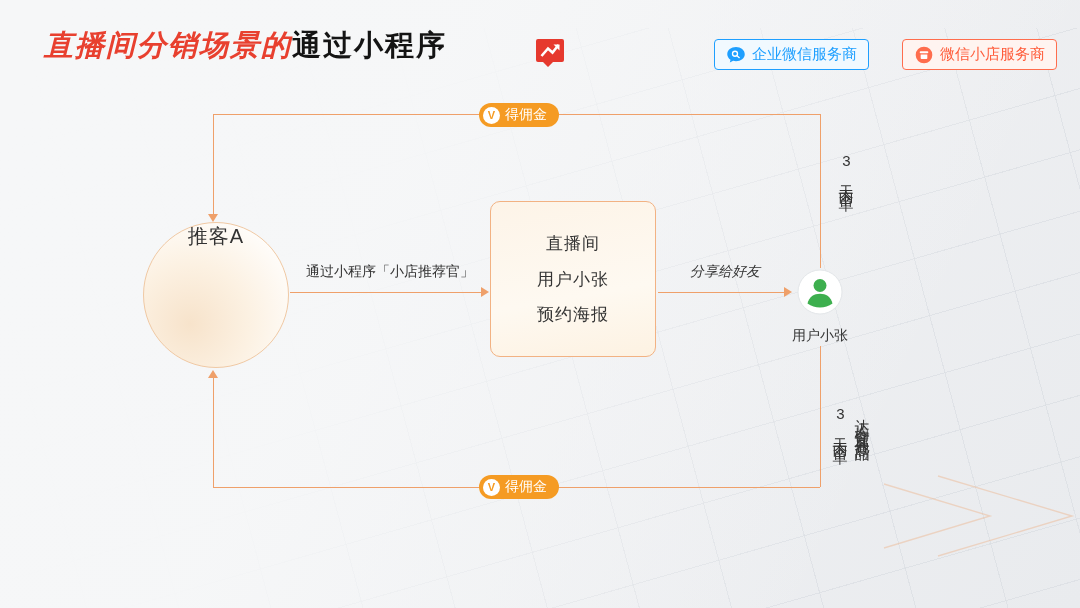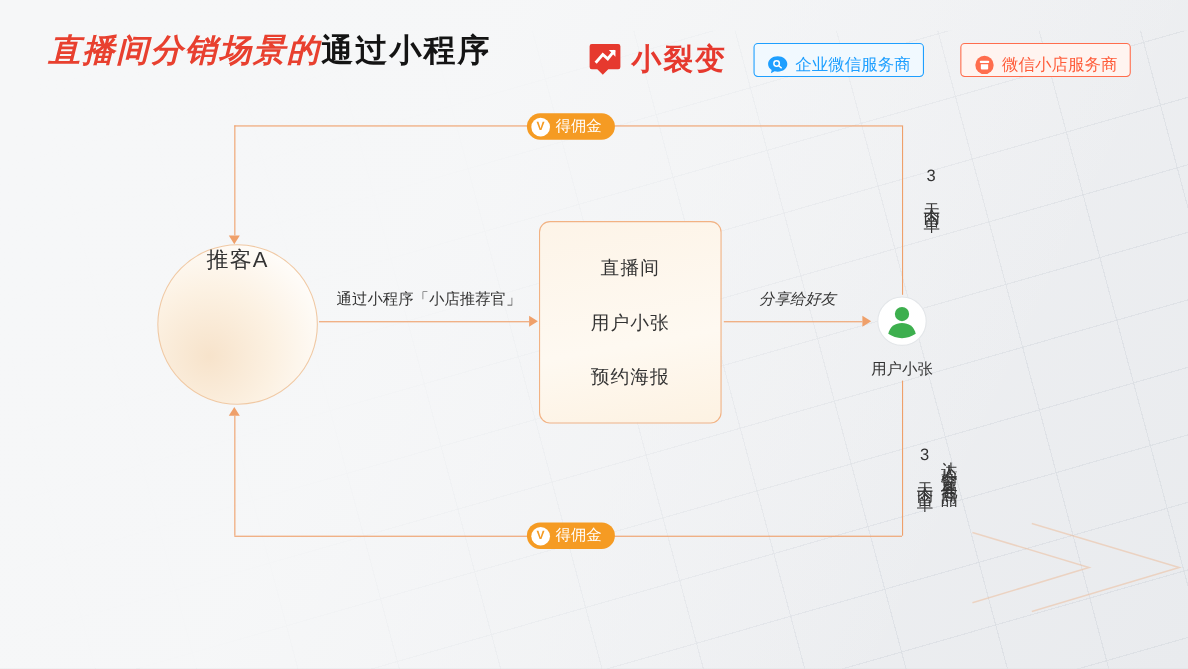--- a/index.html
+++ b/index.html
@@ -21,40 +21,40 @@
     position:absolute; inset:0;
     background:linear-gradient(115deg,#f6f7f8 0%,rgba(246,247,248,.95) 34%,rgba(246,247,248,.45) 58%,rgba(246,247,248,0) 80%);
   }
   .bg-accent{position:absolute; left:872px; top:466px; opacity:.45;}
   
   .title{position:absolute; left:44px; top:26px; margin:0; font-size:29px; font-weight:700; letter-spacing:2px; white-space:nowrap;}
   .t-red{color:#E8402F;font-style:italic;}
   .t-dark{color:#141414;}
   .brand{position:absolute; left:533px; top:36px; display:flex; align-items:center; gap:7px;}
   .brand-name{color:#E6392E; font-size:27px; font-weight:700; letter-spacing:2px;}
-  .badge{position:absolute; top:39px; height:31px; display:flex; align-items:flex-end; gap:6px; padding:0 11px; border-radius:4px; font-size:15px; white-space:nowrap;}
+  .badge{position:absolute; top:39px; height:31px; display:flex; align-items:center; gap:6px; padding:0 11px; border-radius:4px; font-size:15px; white-space:nowrap;margin-left:29px;}
   .badge-blue{left:685px; border:1px solid #1E9FFF; background:#f1f9ff; color:#1E9FFF;}
   .badge-orange{left:873px; border:1px solid #FF6D4D; background:#fff4f0; color:#FF5C3A;}
   
   .hline,.vline{position:absolute; background:#EFA06A;}
   .hline{height:1px;} .vline{width:1px;}
   .ah{position:absolute; width:0; height:0;}
   .ah-down{border-left:5px solid transparent;border-right:5px solid transparent;border-top:8px solid #EFA06A;}
   .ah-up{border-left:5px solid transparent;border-right:5px solid transparent;border-bottom:8px solid #EFA06A;}
   .ah-right{border-top:5px solid transparent;border-bottom:5px solid transparent;border-left:8px solid #EFA06A;}
   
   .promoter{
     position:absolute; left:143px; top:222px; width:146px; height:146px; border-radius:50%;
     border:1px solid #F0C9A4;
     background:radial-gradient(circle at 32% 70%, #f7e3cb 0%, #fcf1e2 42%, #ffffff 88%);
     display:flex; align-items:flex-start; justify-content:center;
     font-size:20px; letter-spacing:1px; color:#333;
   }
   .asset-box{
-    position:absolute; left:490px; top:201px; width:166px; height:184px;
+    position:absolute; left:490px; top:201px; width:166px; height:156px;
     border:1px solid #F2B283; border-radius:10px;
     background:linear-gradient(170deg,#fdf4e8 0%,#fef9f1 60%,#fdf2e2 100%);
     display:flex; flex-direction:column; justify-content:space-between; padding:30px 0;
   }
   .asset{text-align:center; font-size:17px; letter-spacing:1px; color:#333;}
   .flow-label{position:absolute; font-size:14px; color:#333; text-align:center; white-space:nowrap;}
   .user-node{position:absolute; left:797px; top:269px; width:46px; height:46px;}
   .user-label{position:absolute; left:782px; top:327px; width:76px; text-align:center; font-size:14px; color:#333;}
   .commission{
     position:absolute; display:flex; align-items:center; gap:5px; height:24px;
@@ -84,21 +84,20 @@
   <h1 class="title">
     <span class="t-red">直播间分销场景的</span><span class="t-dark">通过小程序</span>
   </h1>
 
   <div class="brand">
     <svg width="34" height="34" viewBox="0 0 34 34">
       <path d="M5 3h24a2 2 0 0 1 2 2v19a2 2 0 0 1-2 2h-9l-5 5-5-5H5a2 2 0 0 1-2-2V5a2 2 0 0 1 2-2z" fill="#E6392E"></path>
       <path d="M8.5 20l6.5-7.5 4.5 4 6-7.5" fill="none" stroke="#ffffff" stroke-width="2.6"></path>
       <path d="M20.5 8.5h6v6z" fill="#ffffff"></path>
     </svg>
-    <span class="brand-name">小裂变</span>
   </div>
 
   <div class="badge badge-blue">
     <svg width="20" height="20" viewBox="0 0 24 24">
       <path d="M12 2.5C6.2 2.5 1.5 6.3 1.5 11c0 2.7 1.5 5 3.9 6.6L4.6 21l4-2.1c1.1.3 2.2.5 3.4.5 5.8 0 10.5-3.8 10.5-8.4S17.8 2.5 12 2.5z" fill="#1E9FFF"></path>
       <circle cx="10.8" cy="10.5" r="3" fill="none" stroke="#ffffff" stroke-width="1.6"></circle>
       <path d="M13.2 12.9l2.7 2.3" stroke="#ffffff" stroke-width="1.6" stroke-linecap="round"></path>
     </svg>
     <span>企业微信服务商</span>
   </div>

